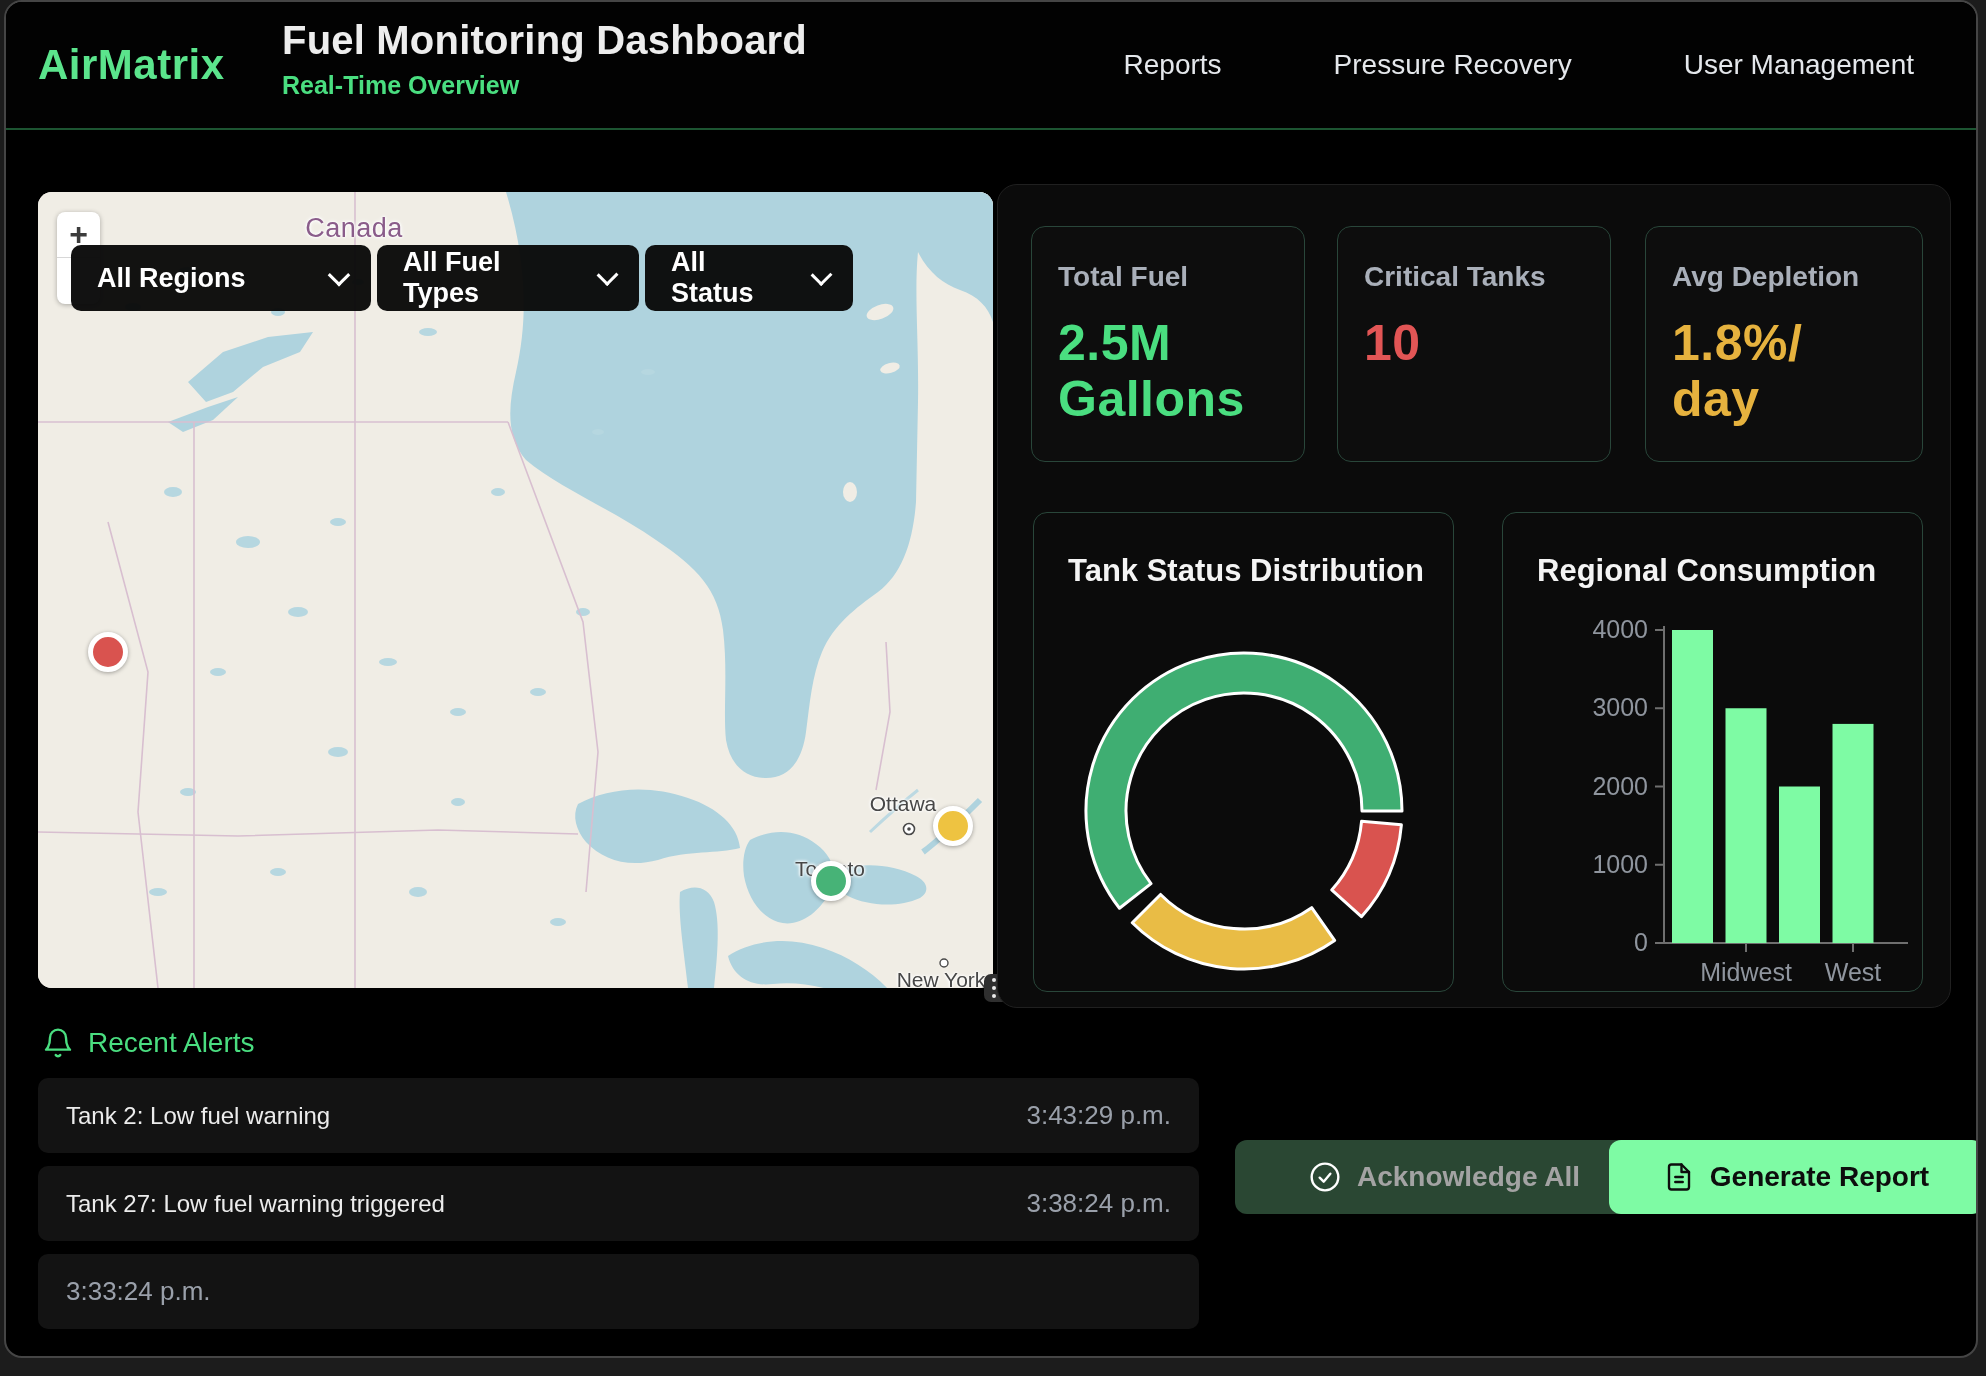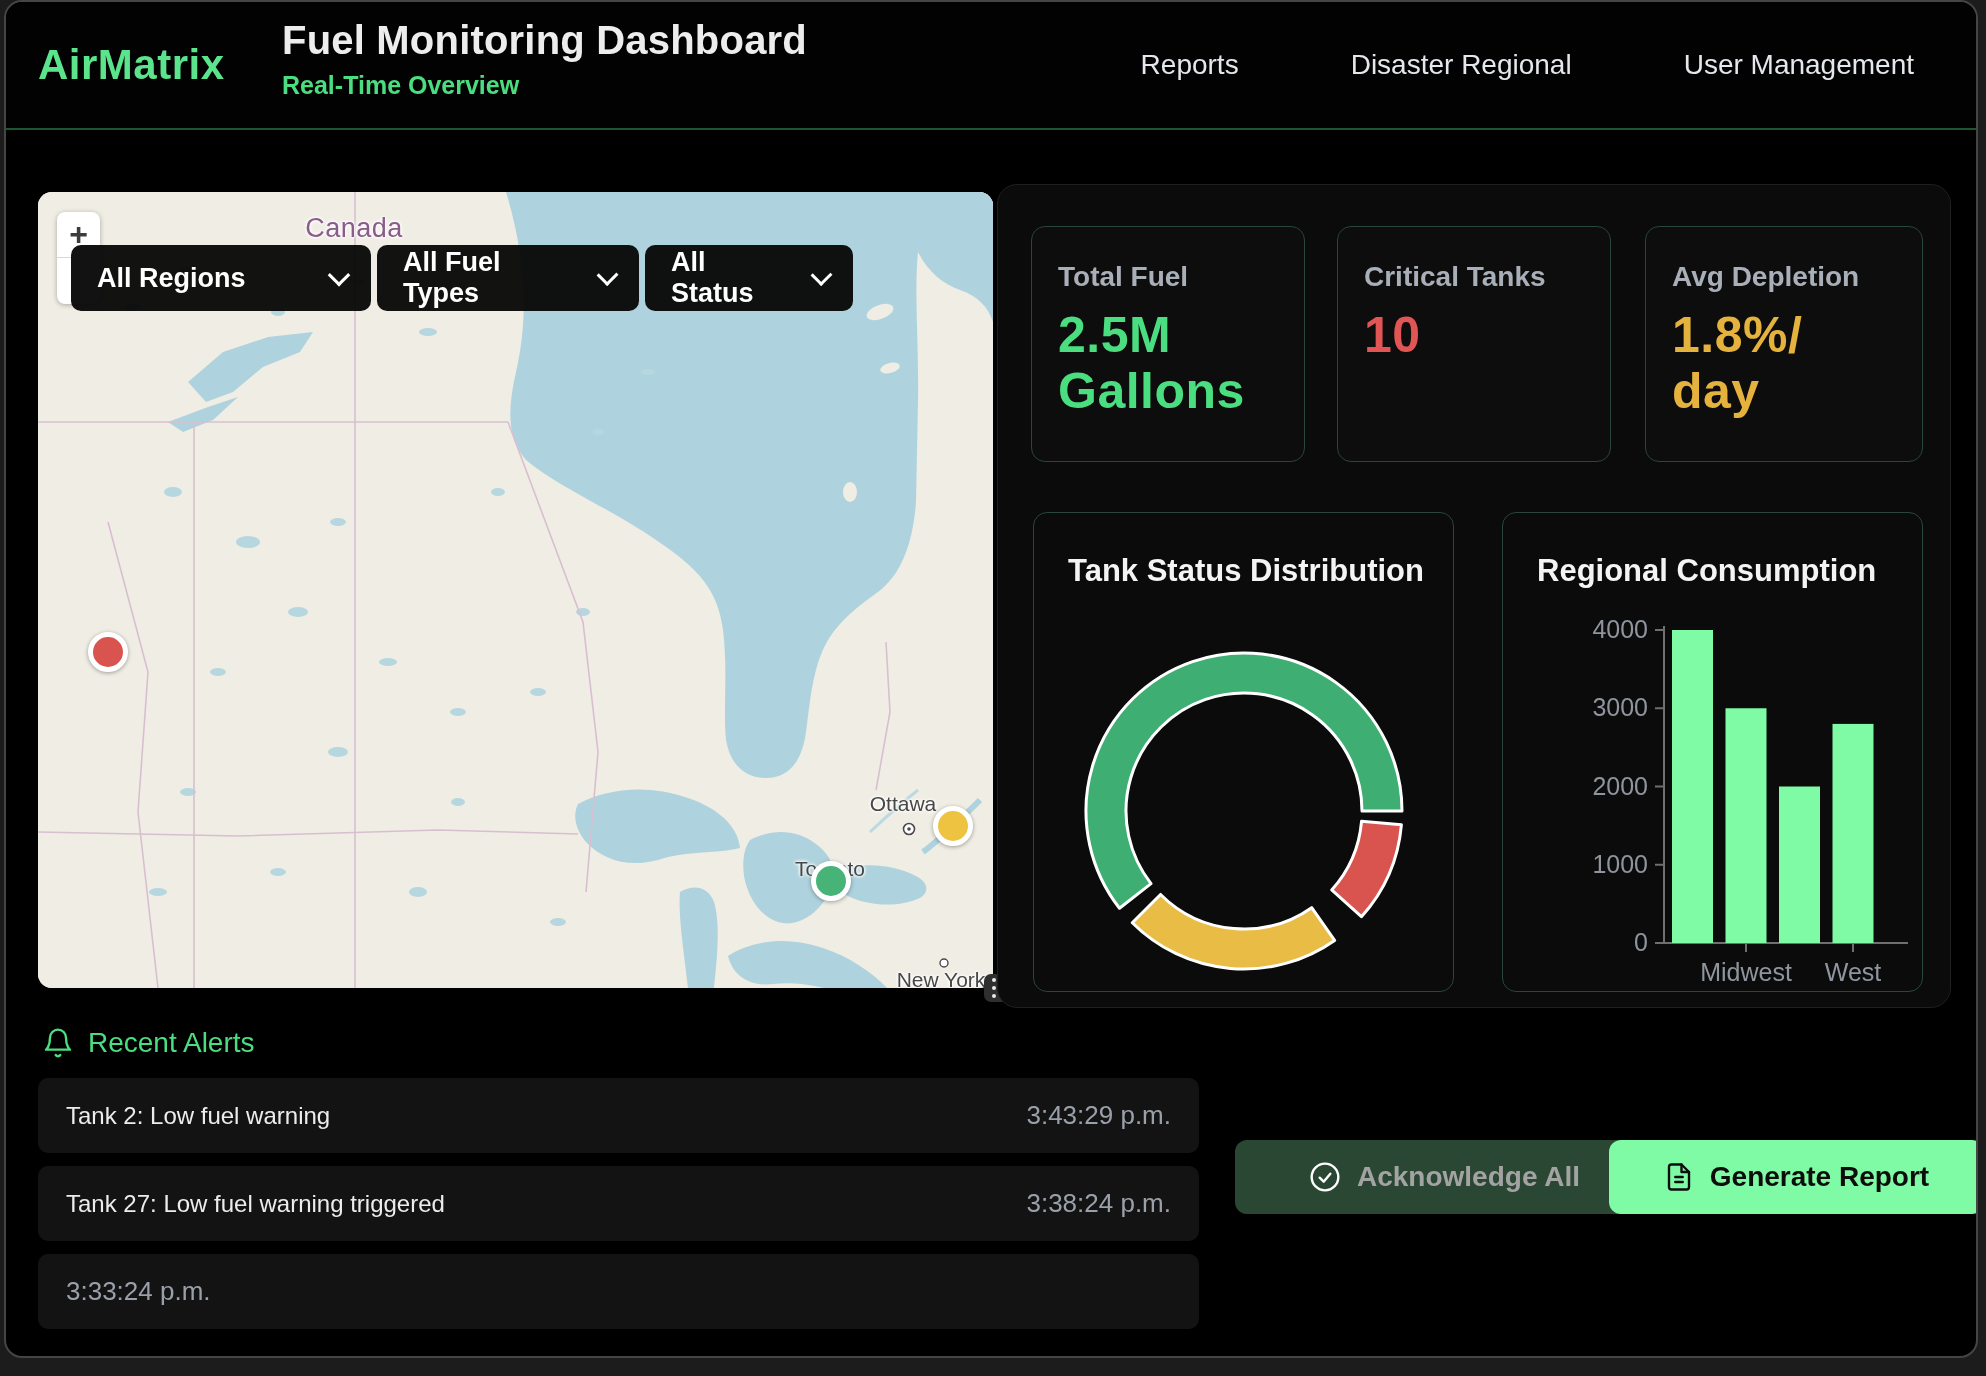--- a/index.html
+++ b/index.html
@@ -44,21 +44,21 @@
        border-radius:7px;display:grid;grid-template-columns:repeat(2,5px);grid-template-rows:repeat(3,5px);
        gap:3px;align-content:center;justify-content:center;cursor:grab;}
   .drag-handle span{width:4px;height:4px;border-radius:50%;background:#e9e9e9;}
 
   
   .right-panel{position:absolute;left:991px;top:182px;width:954px;height:824px;background:#0b0b0b;
        border:1px solid #202020;border-radius:20px;box-sizing:border-box;}
   .stat-card{position:absolute;height:236px;background:#0d0d0d;border:1px solid #29463a;
        border-radius:14px;box-sizing:border-box;padding:34px 0 0 26px;}
   .stat-label{font-size:28px;font-weight:600;color:#a9afb9;}
-  .stat-value{font-size:50px;font-weight:800;line-height:1.12;margin-top:14px;letter-spacing:.5px;}
+  .stat-value{font-size:50px;font-weight:800;line-height:1.12;margin-top:22px;letter-spacing:.5px;}
   .chart-card{position:absolute;width:421px;height:480px;background:#0b0b0b;border:1px solid #29463a;
        border-radius:14px;box-sizing:border-box;}
   .chart-title{position:absolute;left:34px;top:40px;font-size:31px;font-weight:700;color:#f4f4f4;white-space:nowrap;}
   .chart-card svg{position:absolute;left:0;top:0;}
 
   
   .alerts-heading{position:absolute;left:36px;top:1024px;display:flex;align-items:center;gap:14px;}
   .alerts-heading .txt{font-size:28px;font-weight:400;color:#4ade80;}
   .alert-row{position:absolute;left:32px;width:1161px;height:75px;background:#131313;border-radius:10px;
        display:flex;align-items:center;justify-content:space-between;padding:0 28px;box-sizing:border-box;cursor:pointer;}
@@ -77,21 +77,21 @@
 <div class="window">
 
   <div class="header">
     <div class="brand">AirMatrix</div>
     <div class="titleblock">
       <div class="page-title">Fuel Monitoring Dashboard</div>
       <div class="page-subtitle">Real-Time Overview</div>
     </div>
     <div class="nav">
       <div class="nav-item">Reports</div>
-      <div class="nav-item">Disaster Regional</div>
+      <div class="nav-item">Pressure Recovery</div>
       <div class="nav-item">User Management</div>
     </div>
   </div>
 
   <div class="map">
     <svg class="base" width="955" height="796" viewBox="0 0 955 796">
       <rect x="0" y="0" width="955" height="796" fill="#f0ede5"></rect>
 
       <path fill="#afd3de" d="M468,0 C486,60 492,120 478,180 C470,215 468,245 488,268
         C520,295 575,318 618,348 C660,376 680,398 685,438 C690,478 685,520 688,548

